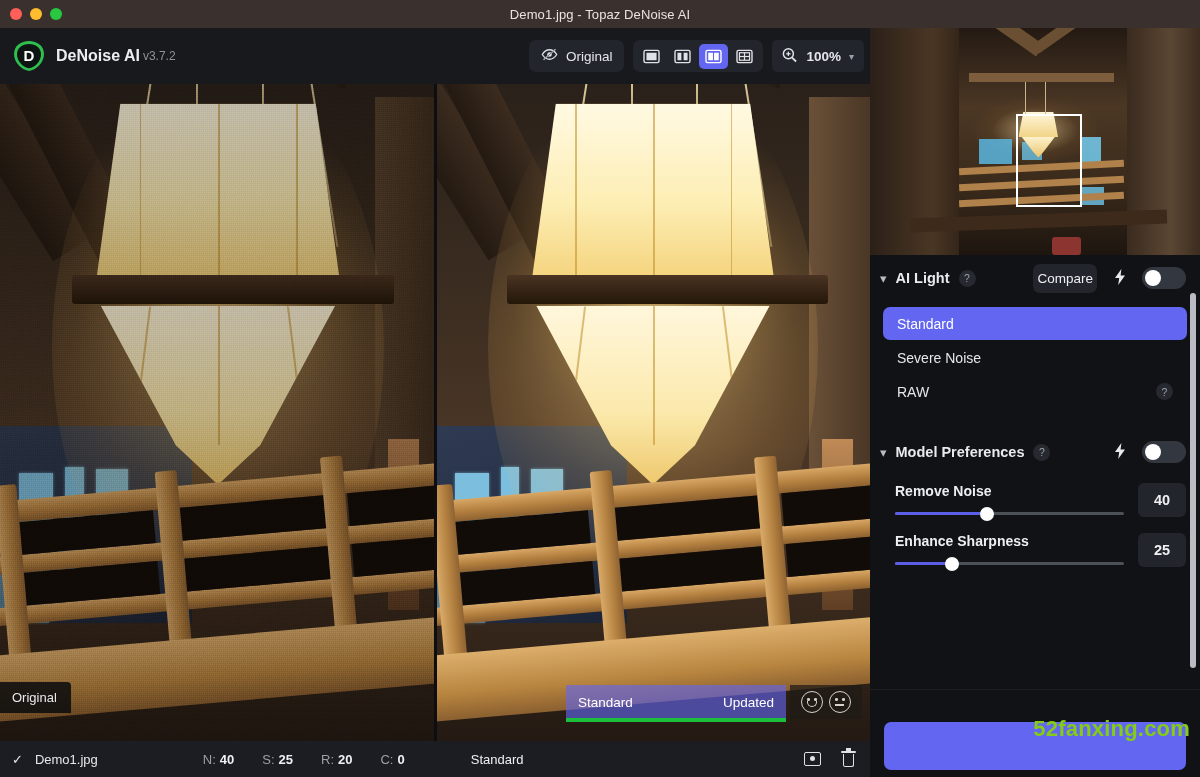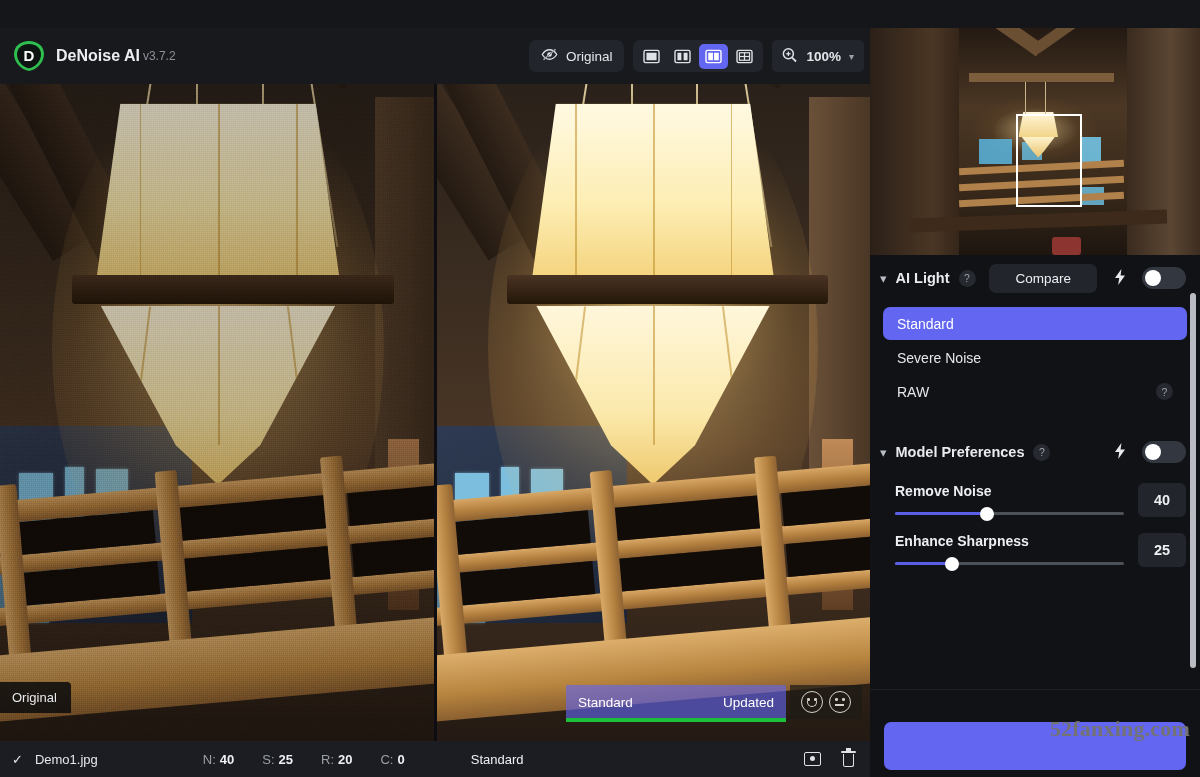--- a/index.html
+++ b/index.html
@@ -205,21 +205,21 @@
   }
   .caret { color: #b8bcc4; font-size: 13px; cursor: pointer; }
   .sec-title { color: #e9eaee; font-size: 14.5px; font-weight: bold; }
   .qmark {
     width: 17px; height: 17px; border-radius: 50%; background: #262930;
     color: #9aa0aa; font-size: 10.5px; display: flex; align-items: center; justify-content: center;
     cursor: pointer;
   }
   .compare-btn {
     margin-left: auto; background: #22252b; color: #eceef1; font-size: 13.5px;
-    padding: 7px 26px; border-radius: 7px; cursor: pointer;
+    padding: 7px 4px; border-radius: 7px; cursor: pointer;
   }
   .bolt { color: #e7e9ec; font-size: 14px; margin-left: 8px; }
   .toggle {
     width: 44px; height: 22px; border-radius: 11px; background: #33373f;
     position: relative; cursor: pointer; margin-left: 7px;
   }
   .toggle .knob { position: absolute; left: 3px; top: 3px; width: 16px; height: 16px; border-radius: 50%; background: #fff; }
 
   .model-list { padding: 6px 13px 2px 13px; }
   .model-item {
@@ -255,22 +255,22 @@
     position: absolute; left: 0; bottom: 0; width: 330px; height: 88px;
     background: #111216; border-top: 1px solid #1d1f25;
   }
   #apply-btn {
     position: absolute; left: 14px; top: 32px; width: 302px; height: 48px;
     background: #6366f1; border-radius: 7px; cursor: pointer;
     display: flex; align-items: center; justify-content: center;
   }
   #watermark {
     position: absolute; right: 10px; top: 716px; z-index: 20;
-    color: #737373; font-size: 22px; font-weight: bold;
-    font-family: Liberation Serif, serif; letter-spacing: .2px;
+    color: #84cc16; font-size: 22px; font-weight: bold;
+    font-family: Liberation Sans, sans-serif; letter-spacing: .2px;
     pointer-events: none;
     text-align: center;
   }
 
   
   #statusbar {
     position: absolute; left: 0; bottom: 0; width: 870px; height: 36px;
     background: #1b1d22; display: flex; align-items: center;
     color: #d7d9dd; font-size: 13px;
   }
@@ -285,20 +285,28 @@
   .trash { width: 15px; height: 17px; position: relative; cursor: pointer; }
   .trash .lid { position: absolute; left: 0; top: 0; width: 15px; height: 2px; background: #dfe1e5; border-radius: 1px; }
   .trash .handle { position: absolute; left: 5px; top: -2.4px; width: 5px; height: 2.4px; background: #dfe1e5; }
   .trash .can { position: absolute; left: 1.6px; top: 3px; width: 11.8px; height: 13px; border: 1.6px solid #dfe1e5; border-top: 0; border-radius: 0 0 2.5px 2.5px; }
 </style>
 </head>
 <body>
 
 <div id="app">
 
+  <div id="titlebar">
+    <div class="lights">
+      <div class="light l-red"></div>
+      <div class="light l-yellow"></div>
+      <div class="light l-green"></div>
+    </div>
+    <div id="window-title">Demo1.jpg - Topaz DeNoise AI</div>
+  </div>
 
   <div id="toolbar">
     <div id="brand">
       <div class="logo-wrap">
         <svg width="34" height="34" viewBox="0 0 34 34">
           <path d="M17 2 C25 2 32 7 32 15 C32 24 24 31 17 32 C10 31 2 24 2 15 C2 7 9 2 17 2 Z" fill="#2fbf4f"></path>
           <path d="M17 5 C23.6 5 29 9 29 15.4 C29 22.6 22.6 28.3 17 29.2 C11.4 28.3 5 22.6 5 15.4 C5 9 10.4 5 17 5 Z" fill="#0d1411"></path>
           <text x="17" y="22" font-family="Liberation Sans, sans-serif" font-size="15" font-weight="bold" fill="#ffffff" text-anchor="middle">D</text>
         </svg>
       </div>

